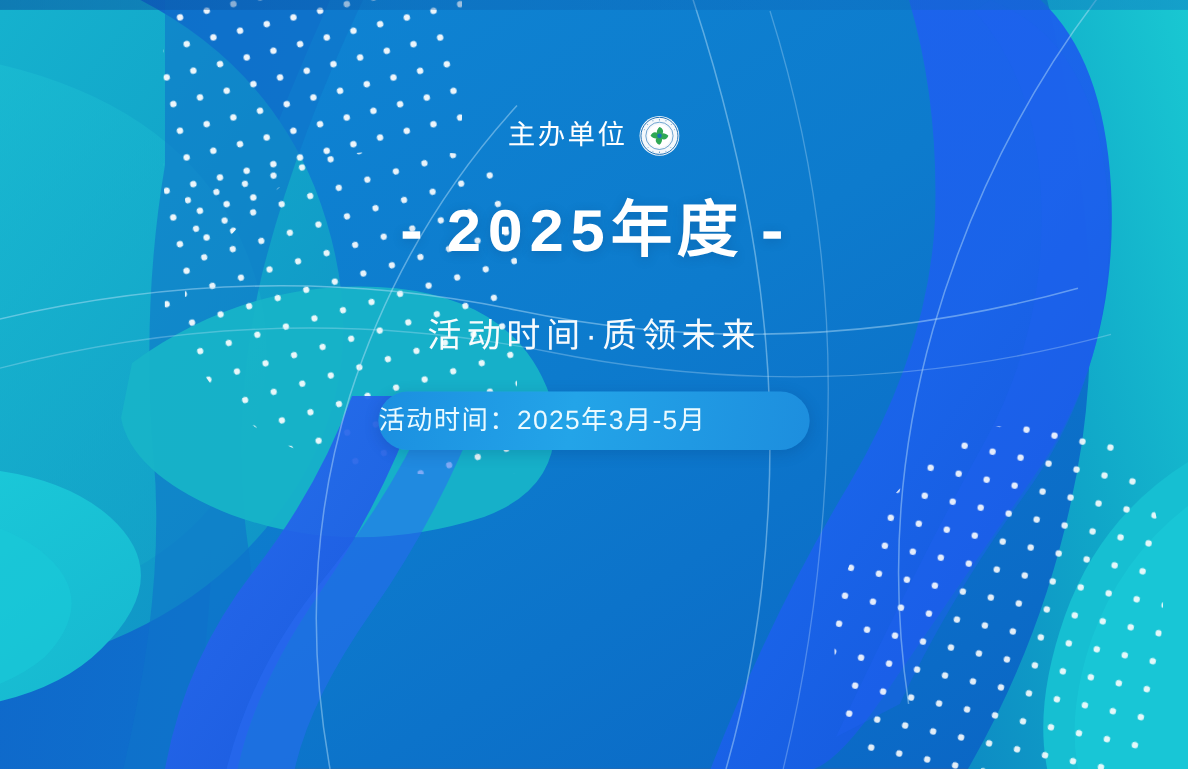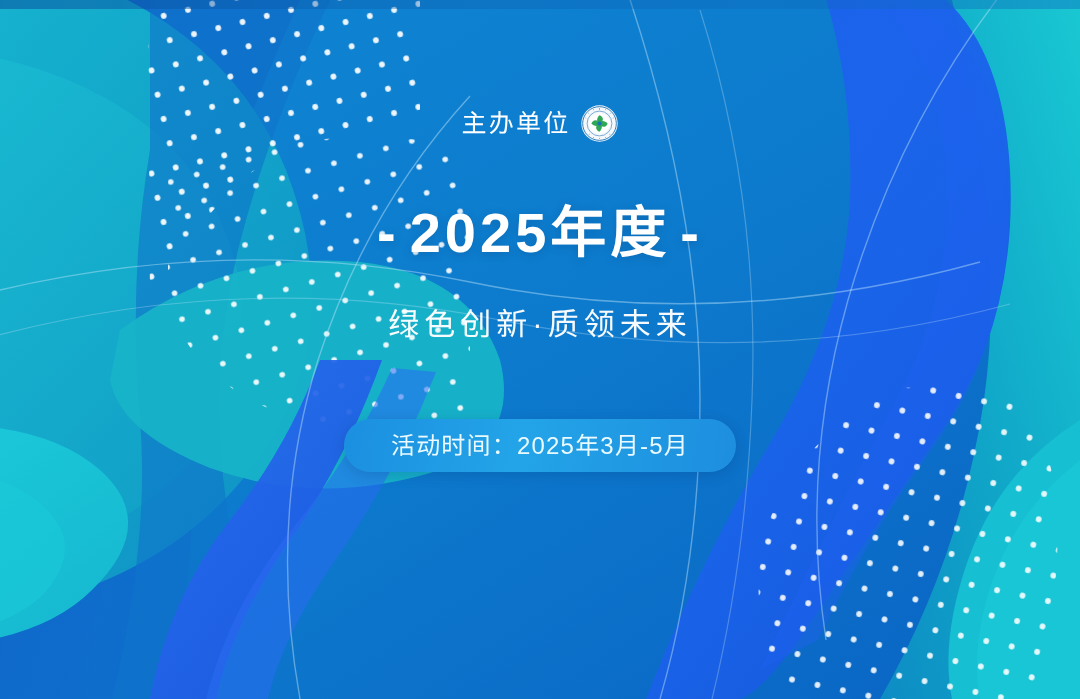--- a/index.html
+++ b/index.html
@@ -60,28 +60,29 @@
   }
   .org-logo {
     width: 37px;
     height: 37px;
     flex: 0 0 37px;
     display: block;
   }
 
   
   .year-line {
-    margin-top: 62px;
+    margin-top: 42px;
     color: #ffffff;
     font-size: 56px;
     font-weight: 700;
     line-height: 1;
     letter-spacing: 4px;
     white-space: nowrap;
     text-shadow: 0 2px 10px rgba(2, 48, 100, .22);
+    font-family: Liberation Mono, monospace;
   }
   .year-dash {
     display: inline-block;
     padding: 0 10px;
     font-weight: 700;
   }
 
   
   .headline {
     margin-top: 18px;
@@ -101,29 +102,28 @@
     font-size: 31px;
     font-weight: 400;
     line-height: 1;
     letter-spacing: 5px;
     white-space: nowrap;
     opacity: .97;
   }
 
   
   .date-pill {
-    margin-top: 79px;
+    margin-top: 36px;
     width: 392px;
     height: 53px;
     border-radius: 27px;
     background: linear-gradient(100deg, #1b8fe0 0%, #23a4e8 45%, #1d8ede 100%);
     box-shadow: 0 3px 14px rgba(3, 46, 96, .20);
     display: flex;
     align-items: center;
-    justify-content: center;
   }
   .date-text {
     color: #eafaff;
     font-size: 24px;
     font-weight: 400;
     letter-spacing: 1.2px;
     line-height: 1;
     white-space: nowrap;
   }
 </style>
@@ -291,20 +291,20 @@
         </g>
       </svg>
 
     </div>
 
     <div class="year-line">
       <span class="year-dash">-</span><span>2025年度</span><span class="year-dash">-</span>
     </div>
 
 
-    <div class="subtitle">绿色创新·质领未来</div>
+    <div class="subtitle">活动时间·质领未来</div>
 
     <div class="date-pill">
       <span class="date-text">活动时间：2025年3月-5月</span>
     </div>
 
   </div>
 </div>
 
 </body></html>

